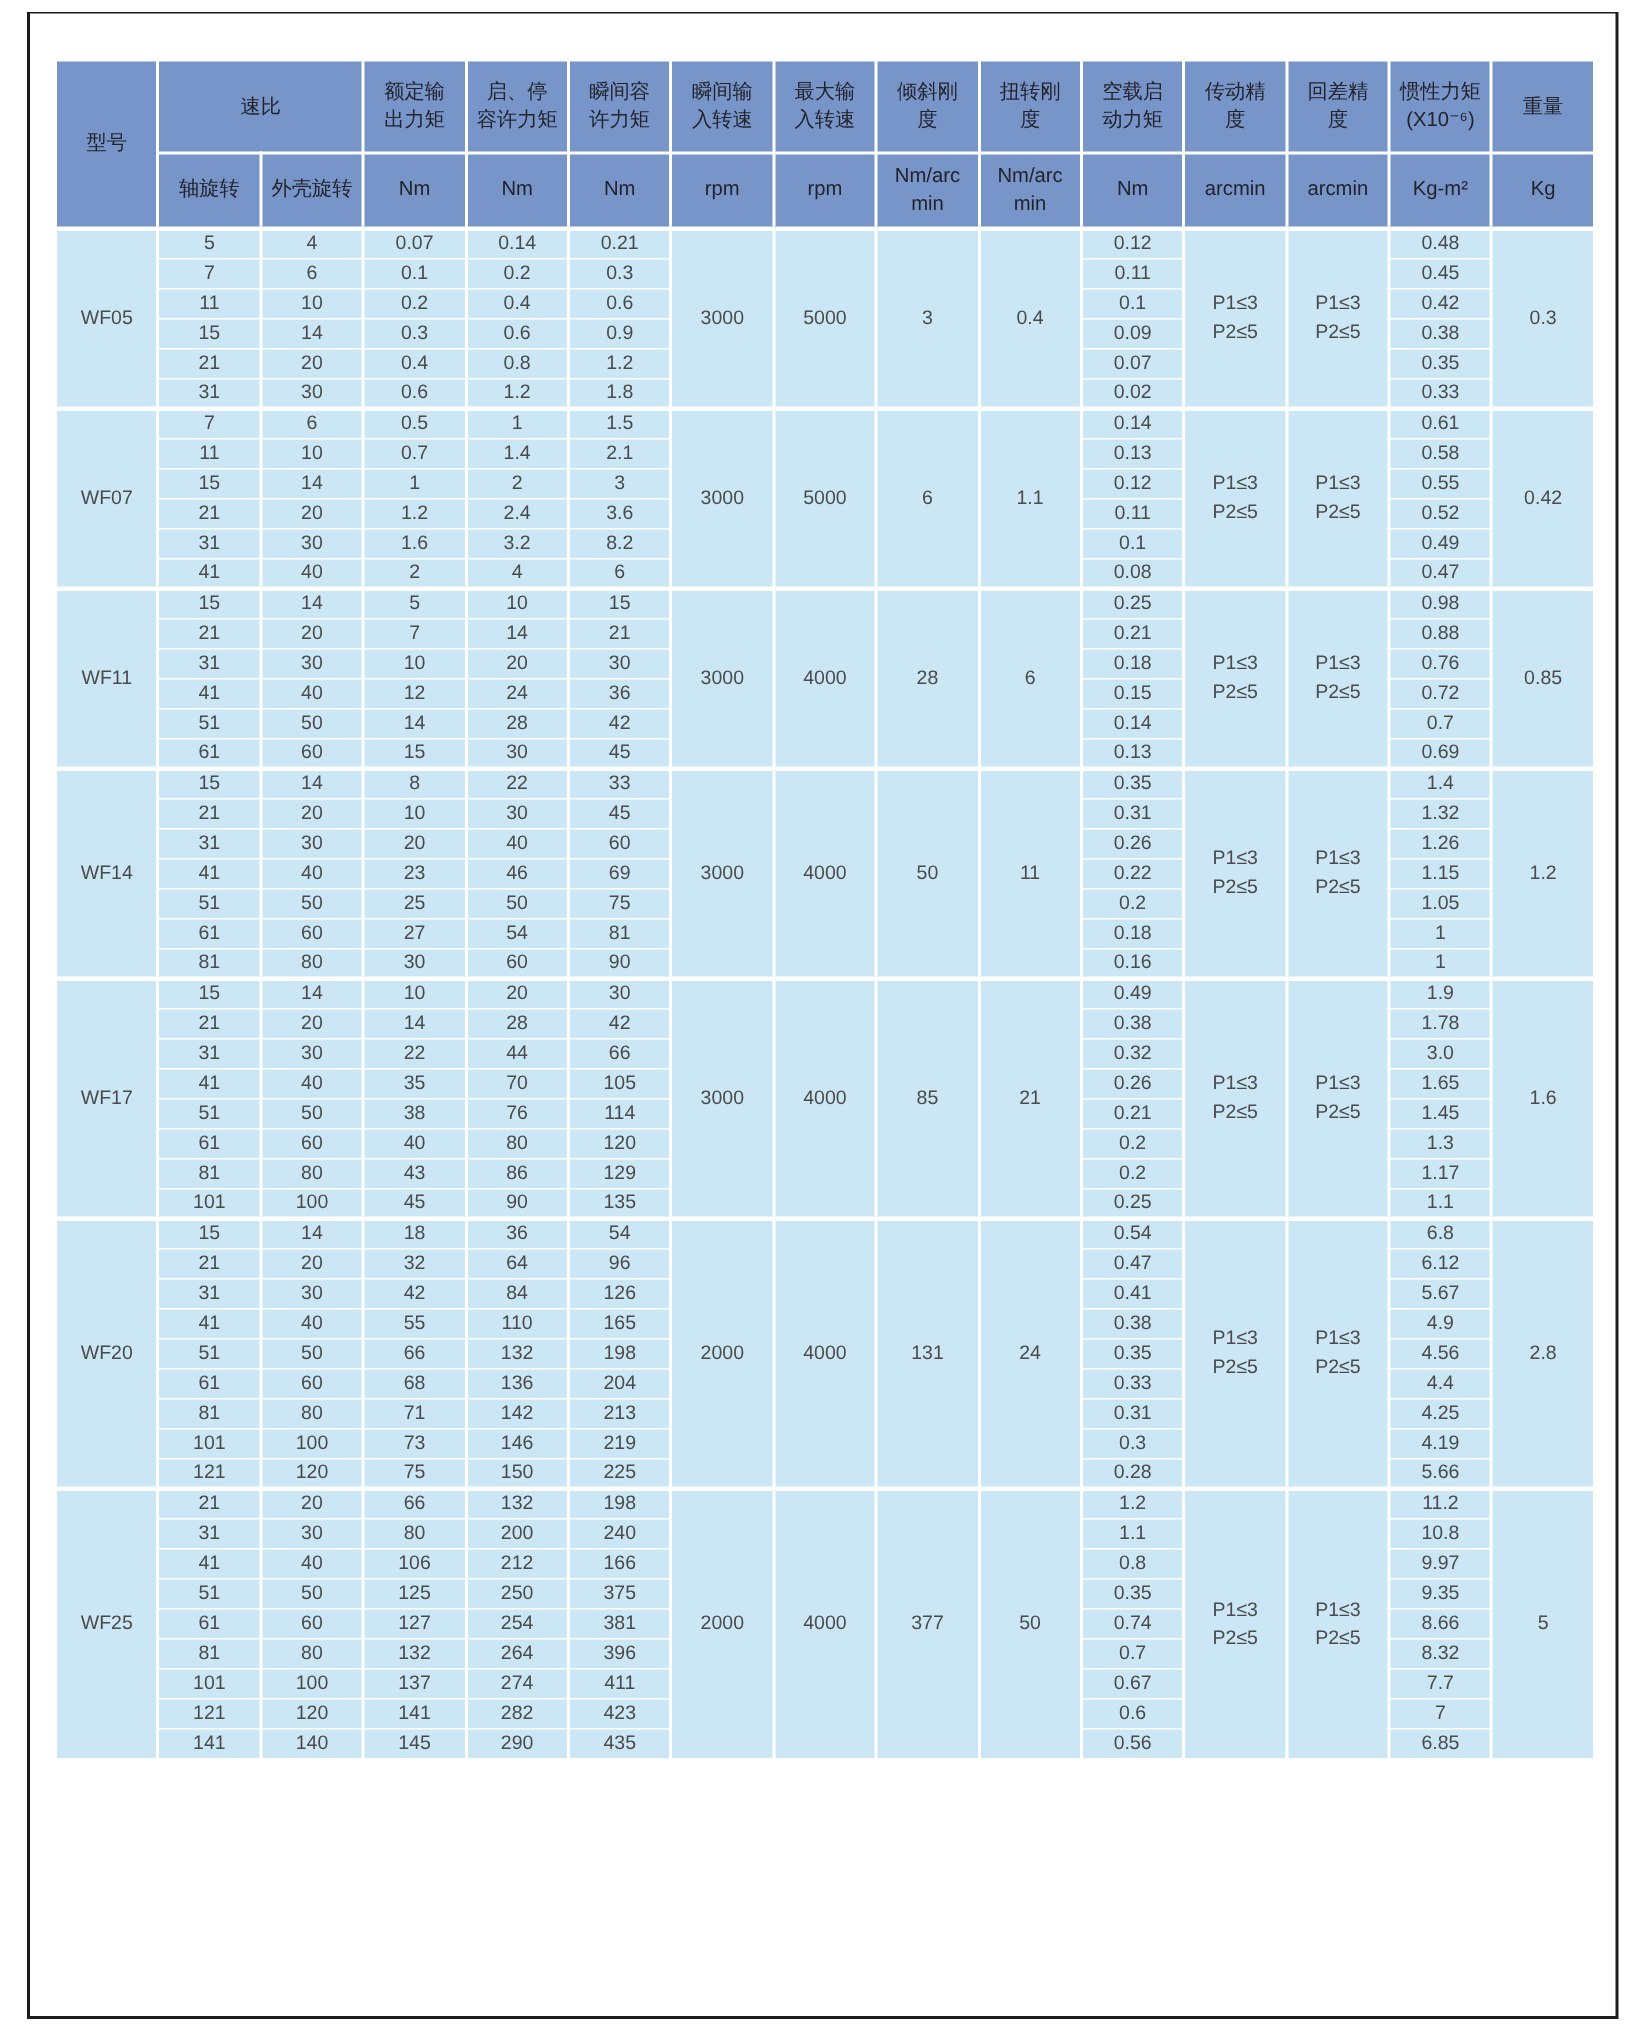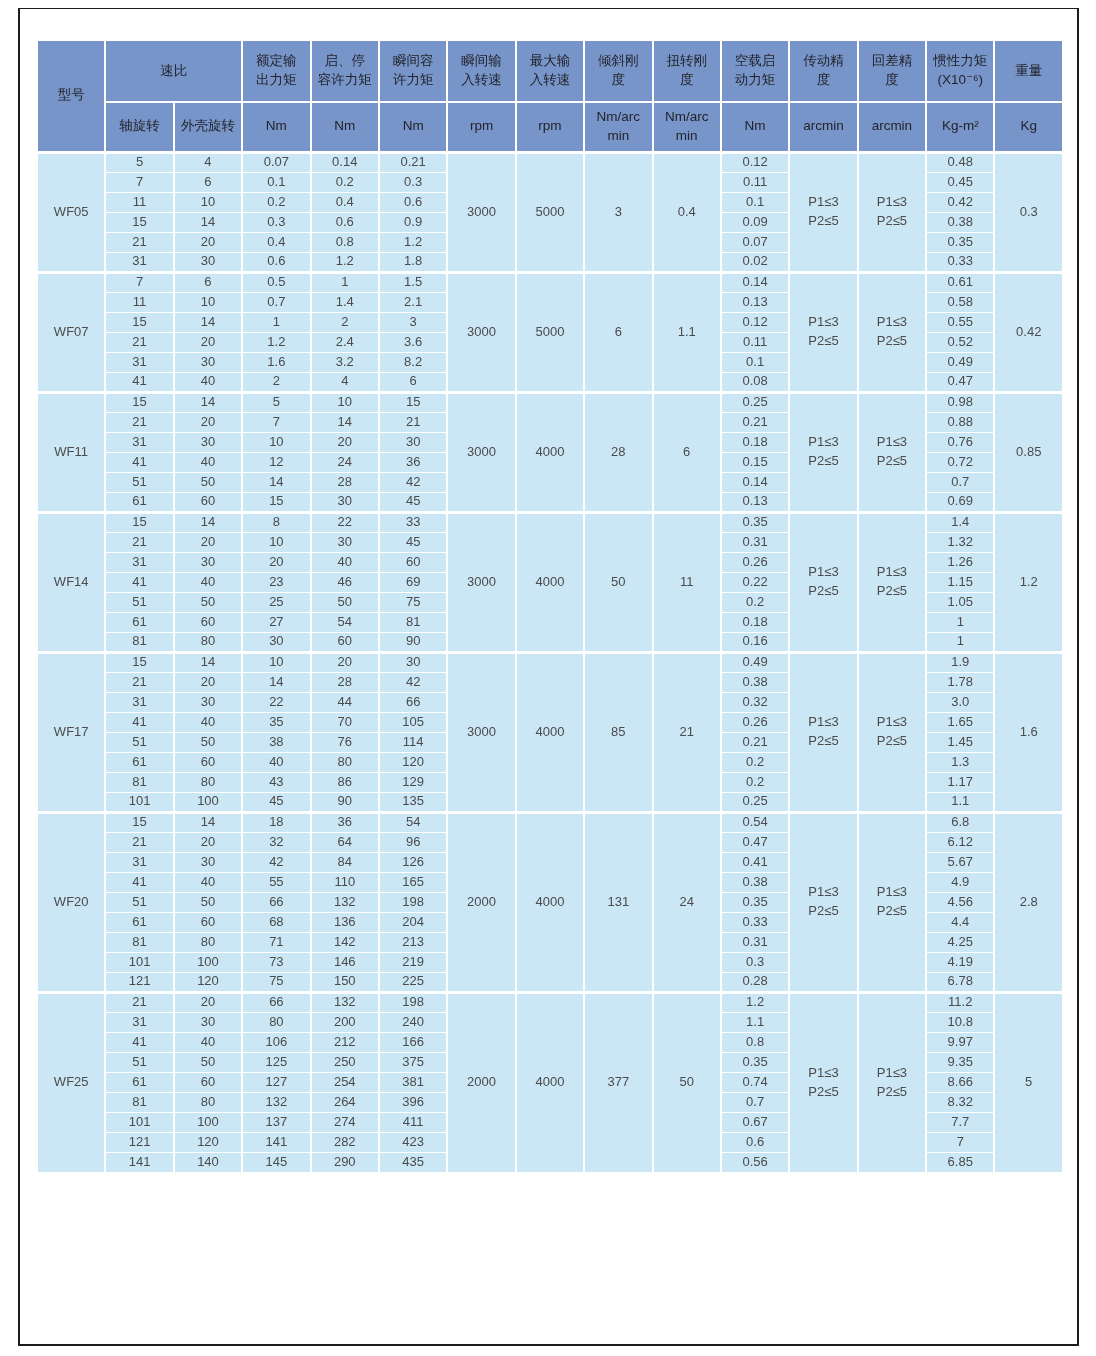--- a/index.html
+++ b/index.html
@@ -559,21 +559,21 @@
           <td>0.3</td>
           <td>4.19</td>
         </tr>
         <tr>
           <td>121</td>
           <td>120</td>
           <td>75</td>
           <td>150</td>
           <td>225</td>
           <td>0.28</td>
-          <td>6.78</td>
+          <td>5.66</td>
         </tr>
         <tr class="group-start">
           <td rowspan="9">WF25</td>
           <td>21</td>
           <td>20</td>
           <td>66</td>
           <td>132</td>
           <td>198</td>
           <td rowspan="9">2000</td>
           <td rowspan="9">4000</td>

